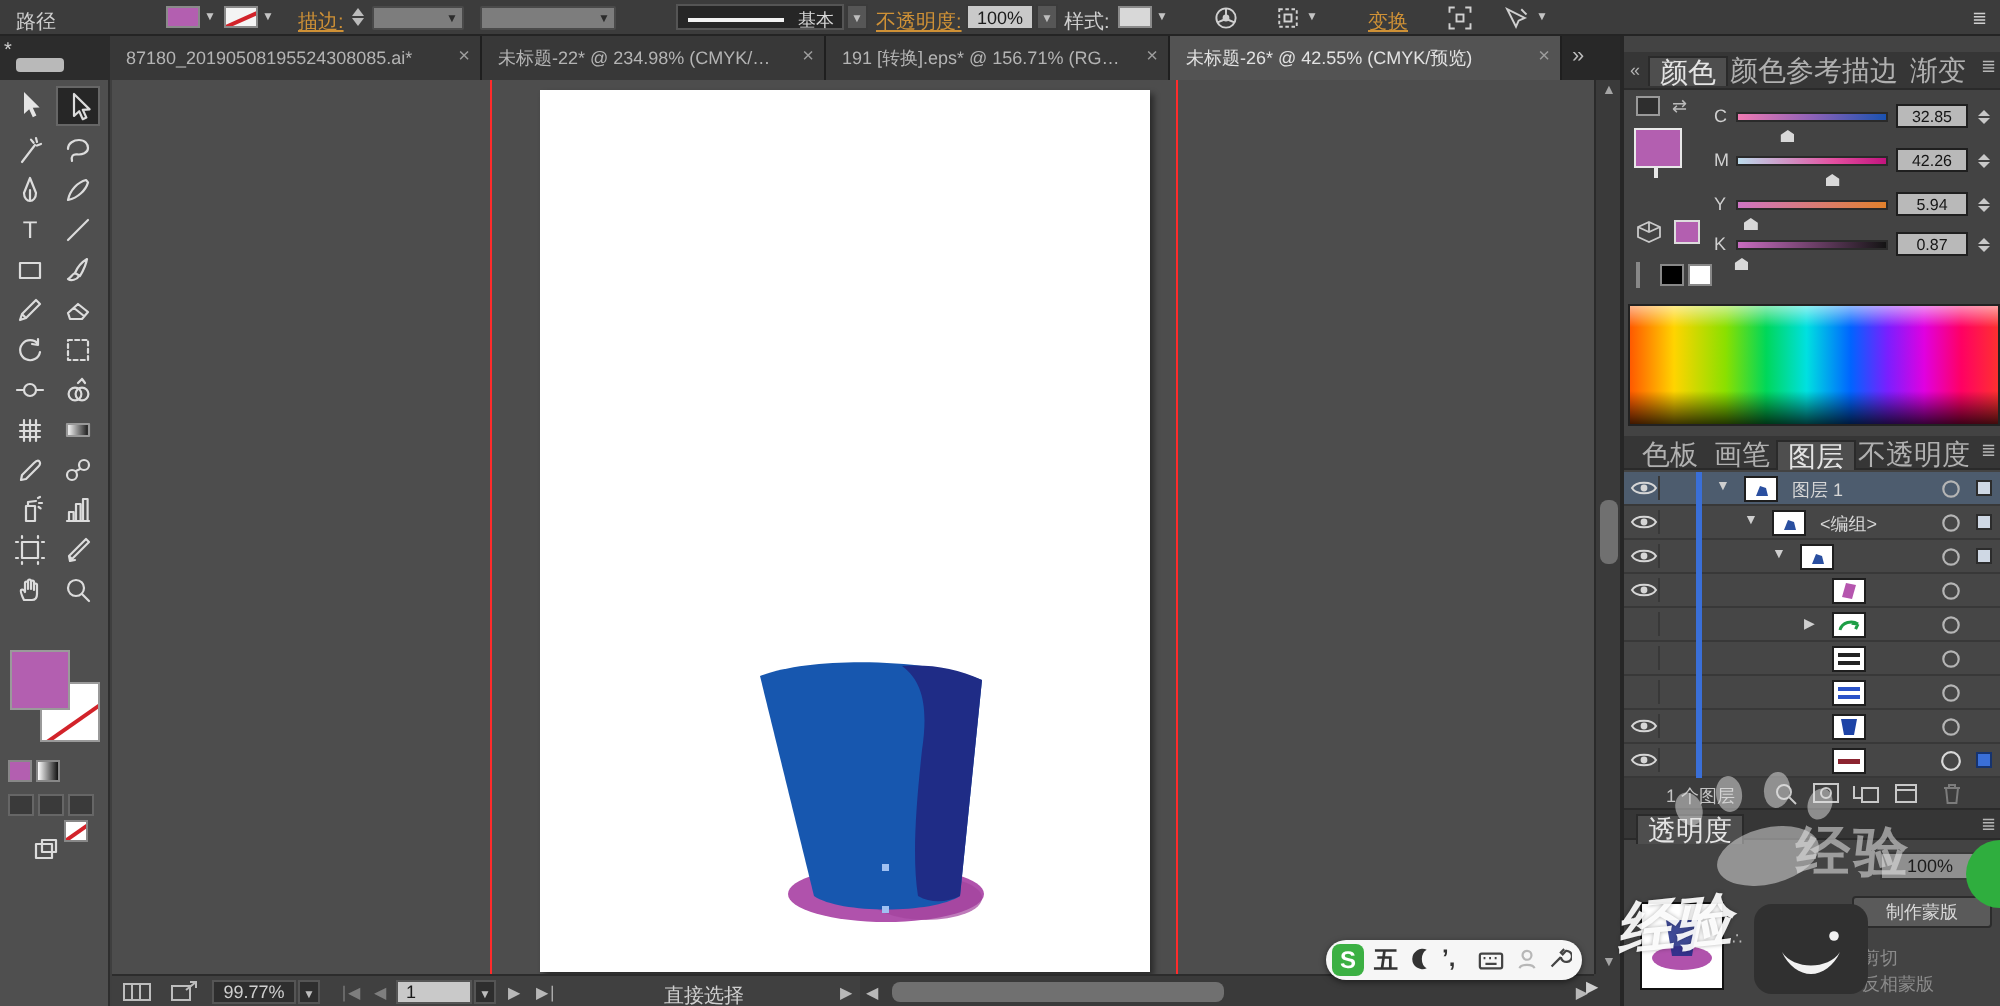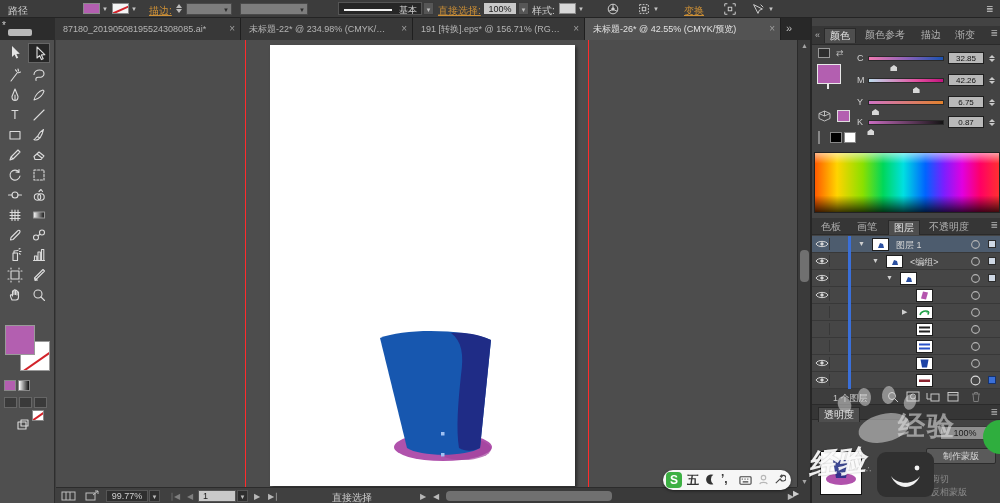--- a/index.html
+++ b/index.html
@@ -67,21 +67,21 @@
   #corner { position:absolute; left:797px; top:487px; width:13px; height:16px; background:#3a3a3a; }
   .sb-ic { position:absolute; top:2px; width:16px; height:12px; }
   .sb-ic svg { width:100%; height:100%; stroke:#bdbdbd; fill:none; stroke-width:1; }
   .sb-box { position:absolute; top:2px; height:12px; background:#2e2e2e; border:1px solid #555; color:#cfcfcf; font-size:9px; line-height:11px; text-align:center; }
   .sb-light { background:#c9c9c9; color:#1a1a1a; }
   .navg { position:absolute; top:4px; color:#b8b8b8; font-size:8px; }
 
   
   #dock { position:absolute; left:810px; top:18px; width:190px; height:485px; background:#434343; border-left:2px solid #262626; z-index:11; }
   .phead { position:absolute; left:0; width:190px; background:#363636; border-bottom:1px solid #2a2a2a; }
-  .ptab { position:absolute; top:2px; height:15px; line-height:14px; padding:0 5px; color:#b0b0b0; font-size:10px; }
+  .ptab { position:absolute; top:2px; height:15px; line-height:14px; padding:0 5px; color:#b0b0b0; font-size:14px; }
   .ptab.active { background:#4e4e4e; color:#e4e4e4; border:1px solid #2a2a2a; border-bottom:none; }
   .pmenu { position:absolute; right:4px; top:2px; color:#b5b5b5; font-size:9px; }
   .collapse { position:absolute; color:#b5b5b5; font-size:9px; }
 
   .slider-row { position:absolute; left:0; width:190px; height:14px; }
   .sl-label { position:absolute; left:45px; top:1px; color:#d0d0d0; font-size:9px; }
   .sl-track { position:absolute; left:56px; top:4px; width:76px; height:5px; border:1px solid #2a2a2a; }
   .sl-thumb { position:absolute; top:8px; width:7px; height:6px; background:#d8d8d8; clip-path:polygon(50% 0,100% 40%,100% 100%,0 100%,0 40%); margin-left:-3px; }
   .sl-val { position:absolute; left:136px; top:0; width:36px; height:12px; background:#b9b9b9; border:1px solid #1f1f1f; color:#151515; font-size:8px; text-align:center; line-height:11px; }
   .spin { position:absolute; left:176px; top:2px; width:7px; height:10px; }
@@ -159,21 +159,21 @@
         <span class="dd-caret">▼</span>
       </span>
     <span class="cb-dd" style="left:240px; width:68px">
         <span class="dd-caret">▼</span>
       </span>
     <span class="cb-line-field">
       <span class="stroke-line"></span>
       <span class="stroke-name">基本</span>
     </span>
     <span class="cb-btn" style="left:423px"><span class="caret">▼</span></span>
-    <span class="cb-link" style="left:438px">直接选择:</span>
+    <span class="cb-link" style="left:438px">不透明度:</span>
     <span class="cb-val" style="left:483px; width:34px">100%</span>
     <span class="cb-btn" style="left:518px"><span class="caret">▼</span></span>
     <span class="cb-label" style="left:532px">样式:</span>
     <span class="swatch" style="left:559px; background:#d8d8d8"></span>
     <span class="cb-caret" style="left:578px">▼</span>
     <span class="cb-icon" style="left:605px"><svg viewBox="0 0 16 16">
           <circle cx="8" cy="8" r="5.5"></circle>
           <circle cx="8" cy="8" r="1.4" fill="#d0d0d0"></circle>
           <path d="M8 2.5 L8 6.5 M3.2 10.5 L6.8 9 M12.8 10.5 L9.2 9"></path>
         </svg></span>
@@ -414,21 +414,21 @@
       <span class="spin">
           <i class="up"></i>
           <i class="dn"></i>
         </span>
     </div>
     <div class="slider-row" style="top:78px">
       <span class="sl-label">Y</span>
       <span class="sl-track" style="background:linear-gradient(90deg,#cf74c4,#e2812c)">
           <span class="sl-thumb" style="left: 8%;"></span>
         </span>
-      <span class="sl-val">6.75</span>
+      <span class="sl-val">5.94</span>
       <span class="spin">
           <i class="up"></i>
           <i class="dn"></i>
         </span>
     </div>
     <div class="slider-row" style="top:98px">
       <span class="sl-label">K</span>
       <span class="sl-track" style="background:linear-gradient(90deg,#c86cc0,#141414)">
           <span class="sl-thumb" style="left: 2%;"></span>
         </span>

